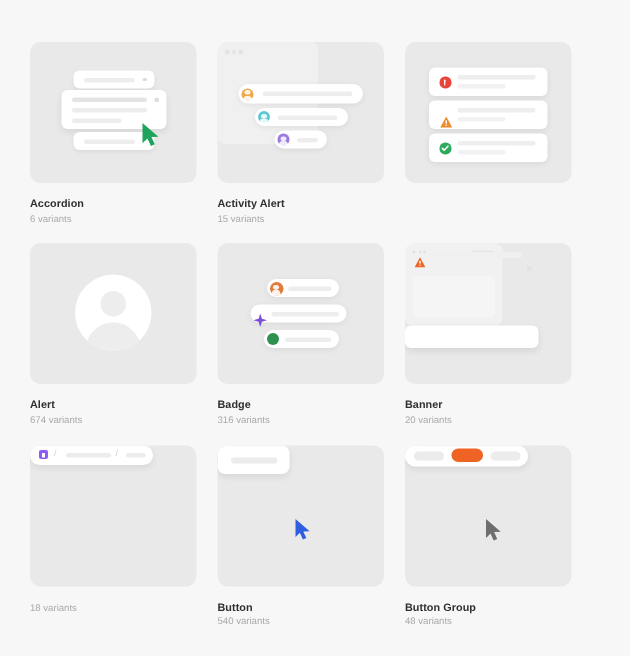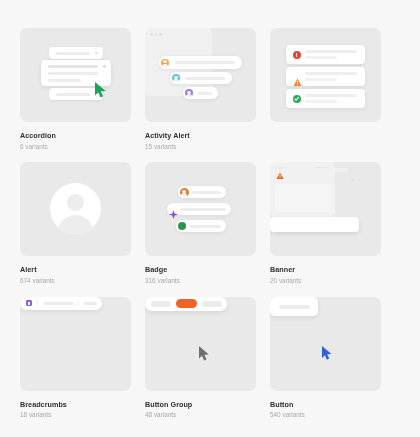--- a/index.html
+++ b/index.html
@@ -327,22 +327,38 @@
         <div style="position:absolute;left:6px;top:3.5px;width:6px;height:6px;background:#8b5cf6;border-radius:1.4px;">
           <div style="position:absolute;left:1.9px;top:2.1px;width:2.2px;height:2.6px;background:#fff;border-radius:.4px;"></div>
         </div>
         <div class="bc-slash" style="left:16px;">/</div>
         <div class="bar" style="left:24px;top:5px;width:30px;height:3px;background:#ececec;"></div>
         <div class="bc-slash" style="left:57px;">/</div>
         <div class="bar" style="left:64px;top:5px;width:13px;height:3px;background:#ececec;"></div>
       </div>
     </div>
     <div class="meta">
-      <div class="meta-title">Breadcrumbs</div>
       <div class="meta-sub">18 variants</div>
+    </div>
+  </div>
+
+  <div class="card">
+    <div class="thumb">
+      <div class="btn-box">
+        <div class="bar" style="left:9px;top:8px;width:31px;height:4px;background:#ececec;border-radius:2px;"></div>
+      </div>
+      <div class="cursor" style="left:51px;top:49px;">
+        <svg width="12" height="14" viewBox="0 0 12 14">
+          <path d="M1,0 L1,12 L3.9,9.2 L5.9,13.7 L8.2,12.6 L6.2,8.3 L10.4,8.1 Z" fill="#2f5fe0"></path>
+        </svg>
+      </div>
+    </div>
+    <div class="meta">
+      <div class="meta-title">Button</div>
+      <div class="meta-sub">540 variants</div>
     </div>
   </div>
 
   <div class="card">
     <div class="thumb">
       <div class="bg-pill">
         <div class="bg-seg" style="left:6px;width:20px;"></div>
         <div class="bg-seg active" style="left:31px;width:21px;"></div>
         <div class="bg-seg" style="left:57px;width:20px;"></div>
       </div>
@@ -351,30 +367,13 @@
           <path d="M1,0 L1,12.6 L4,9.7 L6.1,14.4 L8.5,13.3 L6.4,8.7 L10.8,8.5 Z" fill="#6e6e6e"></path>
         </svg>
       </div>
     </div>
     <div class="meta">
       <div class="meta-title">Button Group</div>
       <div class="meta-sub">48 variants</div>
     </div>
   </div>
 
-  <div class="card">
-    <div class="thumb">
-      <div class="btn-box">
-        <div class="bar" style="left:9px;top:8px;width:31px;height:4px;background:#ececec;border-radius:2px;"></div>
-      </div>
-      <div class="cursor" style="left:51px;top:49px;">
-        <svg width="12" height="14" viewBox="0 0 12 14">
-          <path d="M1,0 L1,12 L3.9,9.2 L5.9,13.7 L8.2,12.6 L6.2,8.3 L10.4,8.1 Z" fill="#2f5fe0"></path>
-        </svg>
-      </div>
-    </div>
-    <div class="meta">
-      <div class="meta-title">Button</div>
-      <div class="meta-sub">540 variants</div>
-    </div>
-  </div>
-
 </div>
 
 </body></html>

